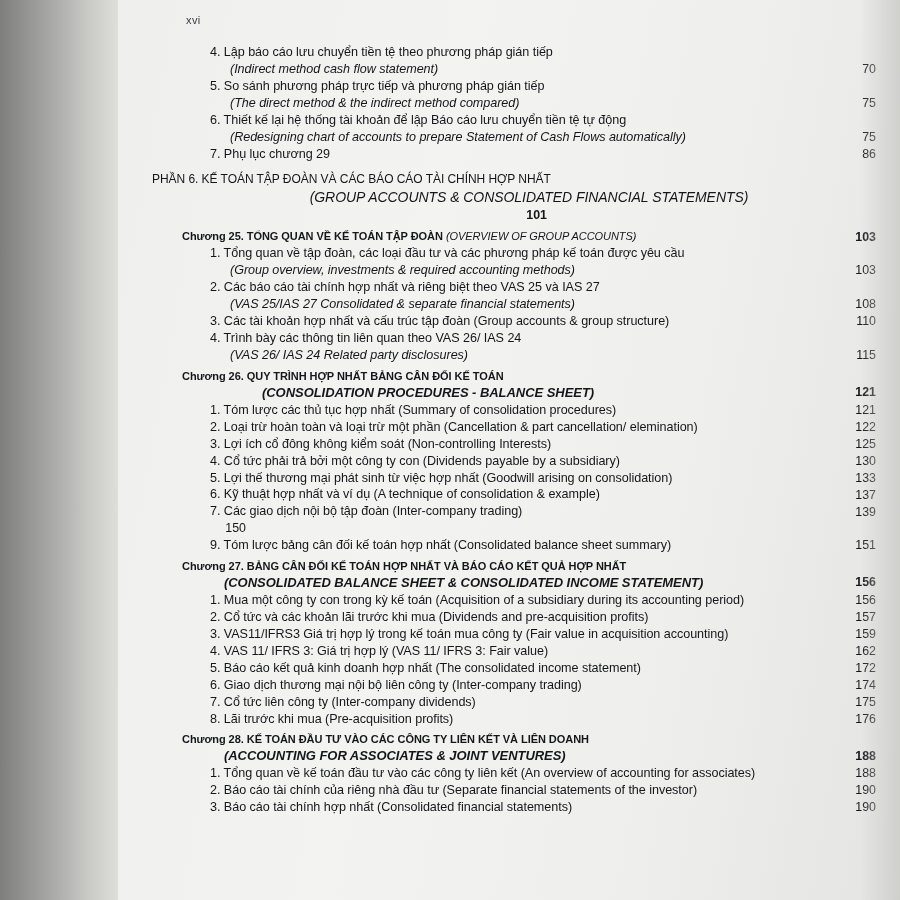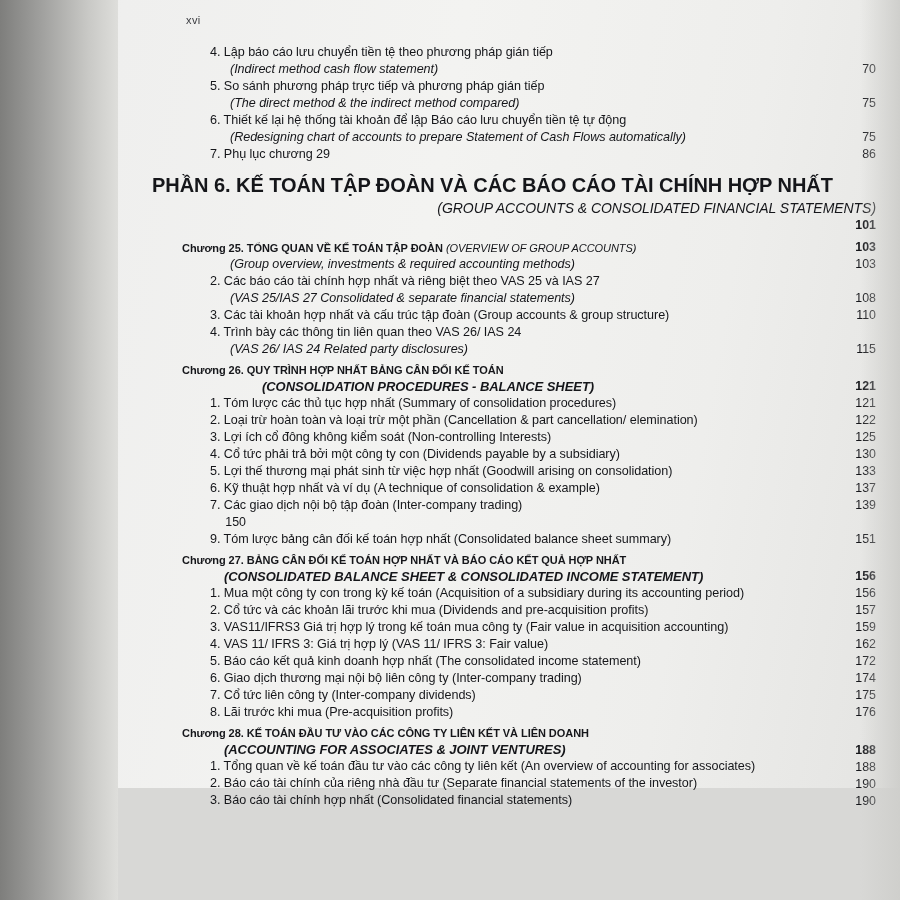--- a/index.html
+++ b/index.html
@@ -9,21 +9,21 @@
   body {
     width: 900px;
     height: 900px;
     background: #d8d8d6;
     font-family: "Liberation Sans", sans-serif;
     overflow: hidden;
   }
   #page {
     position: relative;
     width: 900px;
-    height: 788px;
+    height: 900px;
     background: linear-gradient(100deg, #e9e9e7 0%, #efefee 12%, #f3f3f1 45%, #eeeeec 75%, #e4e4e2 100%);
   }
   
   #page::before {
     content: "";
     position: absolute;
     left: 0; top: 0;
     width: 118px; height: 900px;
     background: linear-gradient(90deg, #7e7e7c 0%, #a0a09e 35%, #c9c9c6 75%, #dededb 100%);
   }
@@ -52,21 +52,21 @@
   }
   .toc {
     position: absolute;
     left: 34px;
     top: 44px;
     width: 724px;
   }
   .row {
     position: relative;
     display: flex;
-    align-items: flex-end;
+    align-items: center;
     justify-content: space-between;
     line-height: 1.32;
     padding: 0.2px 0;
   }
   .txt {
     font-size: 12.6px;
     letter-spacing: -0.05px;
     white-space: nowrap;
   }
   .pg {
@@ -82,22 +82,22 @@
   
   .lvl-item  { padding-left: 58px; }
   .lvl-sub   { padding-left: 78px; }
   .lvl-part  { padding-left: 0px; }
   .lvl-partsub { padding-left: 30px; flex-direction: column; }
   .lvl-chap  { padding-left: 30px; }
   .lvl-chapsub { padding-left: 72px; }
   .lvl-chapsub-c { padding-left: 110px; gap: 42px; }
 
   .part-title {
-    font-size: 20px;
-    font-weight: bold;
+    font-size: 12px;
+    font-weight: normal;
   }
   .part-sub {
     font-size: 14px;
     font-style: italic;
   }
   .chap-title {
     font-size: 11px;
     font-weight: bold;
   }
   .chap-sub {
@@ -150,20 +150,24 @@
         </div>
         <div class="row lvl-partsub">
           <div class="txt part-sub">(GROUP ACCOUNTS &amp; CONSOLIDATED FINANCIAL STATEMENTS)</div>
           <div class="pg bold">101</div>
         </div>
         <div class="gap-s"></div>
         <div class="row lvl-chap">
           <div class="txt chap-title">Chương 25. TỔNG QUAN VỀ KẾ TOÁN TẬP ĐOÀN<span class="it" style="font-weight: normal;"> (OVERVIEW OF GROUP ACCOUNTS)</span></div>
           <div class="pg bold">103</div>
         </div>
+        <div class="row lvl-item">
+          <div class="txt">1. Tổng quan về tập đoàn, các loại đầu tư và các phương pháp kế toán được yêu cầu</div>
+          <div class="pg"></div>
+        </div>
         <div class="row lvl-sub">
           <div class="txt it">(Group overview, investments &amp; required accounting methods)</div>
           <div class="pg">103</div>
         </div>
         <div class="row lvl-item">
           <div class="txt">2. Các báo cáo tài chính hợp nhất và riêng biệt theo VAS 25 và IAS 27</div>
           <div class="pg"></div>
         </div>
         <div class="row lvl-sub">
           <div class="txt it">(VAS 25/IAS 27 Consolidated &amp; separate financial statements)</div>

